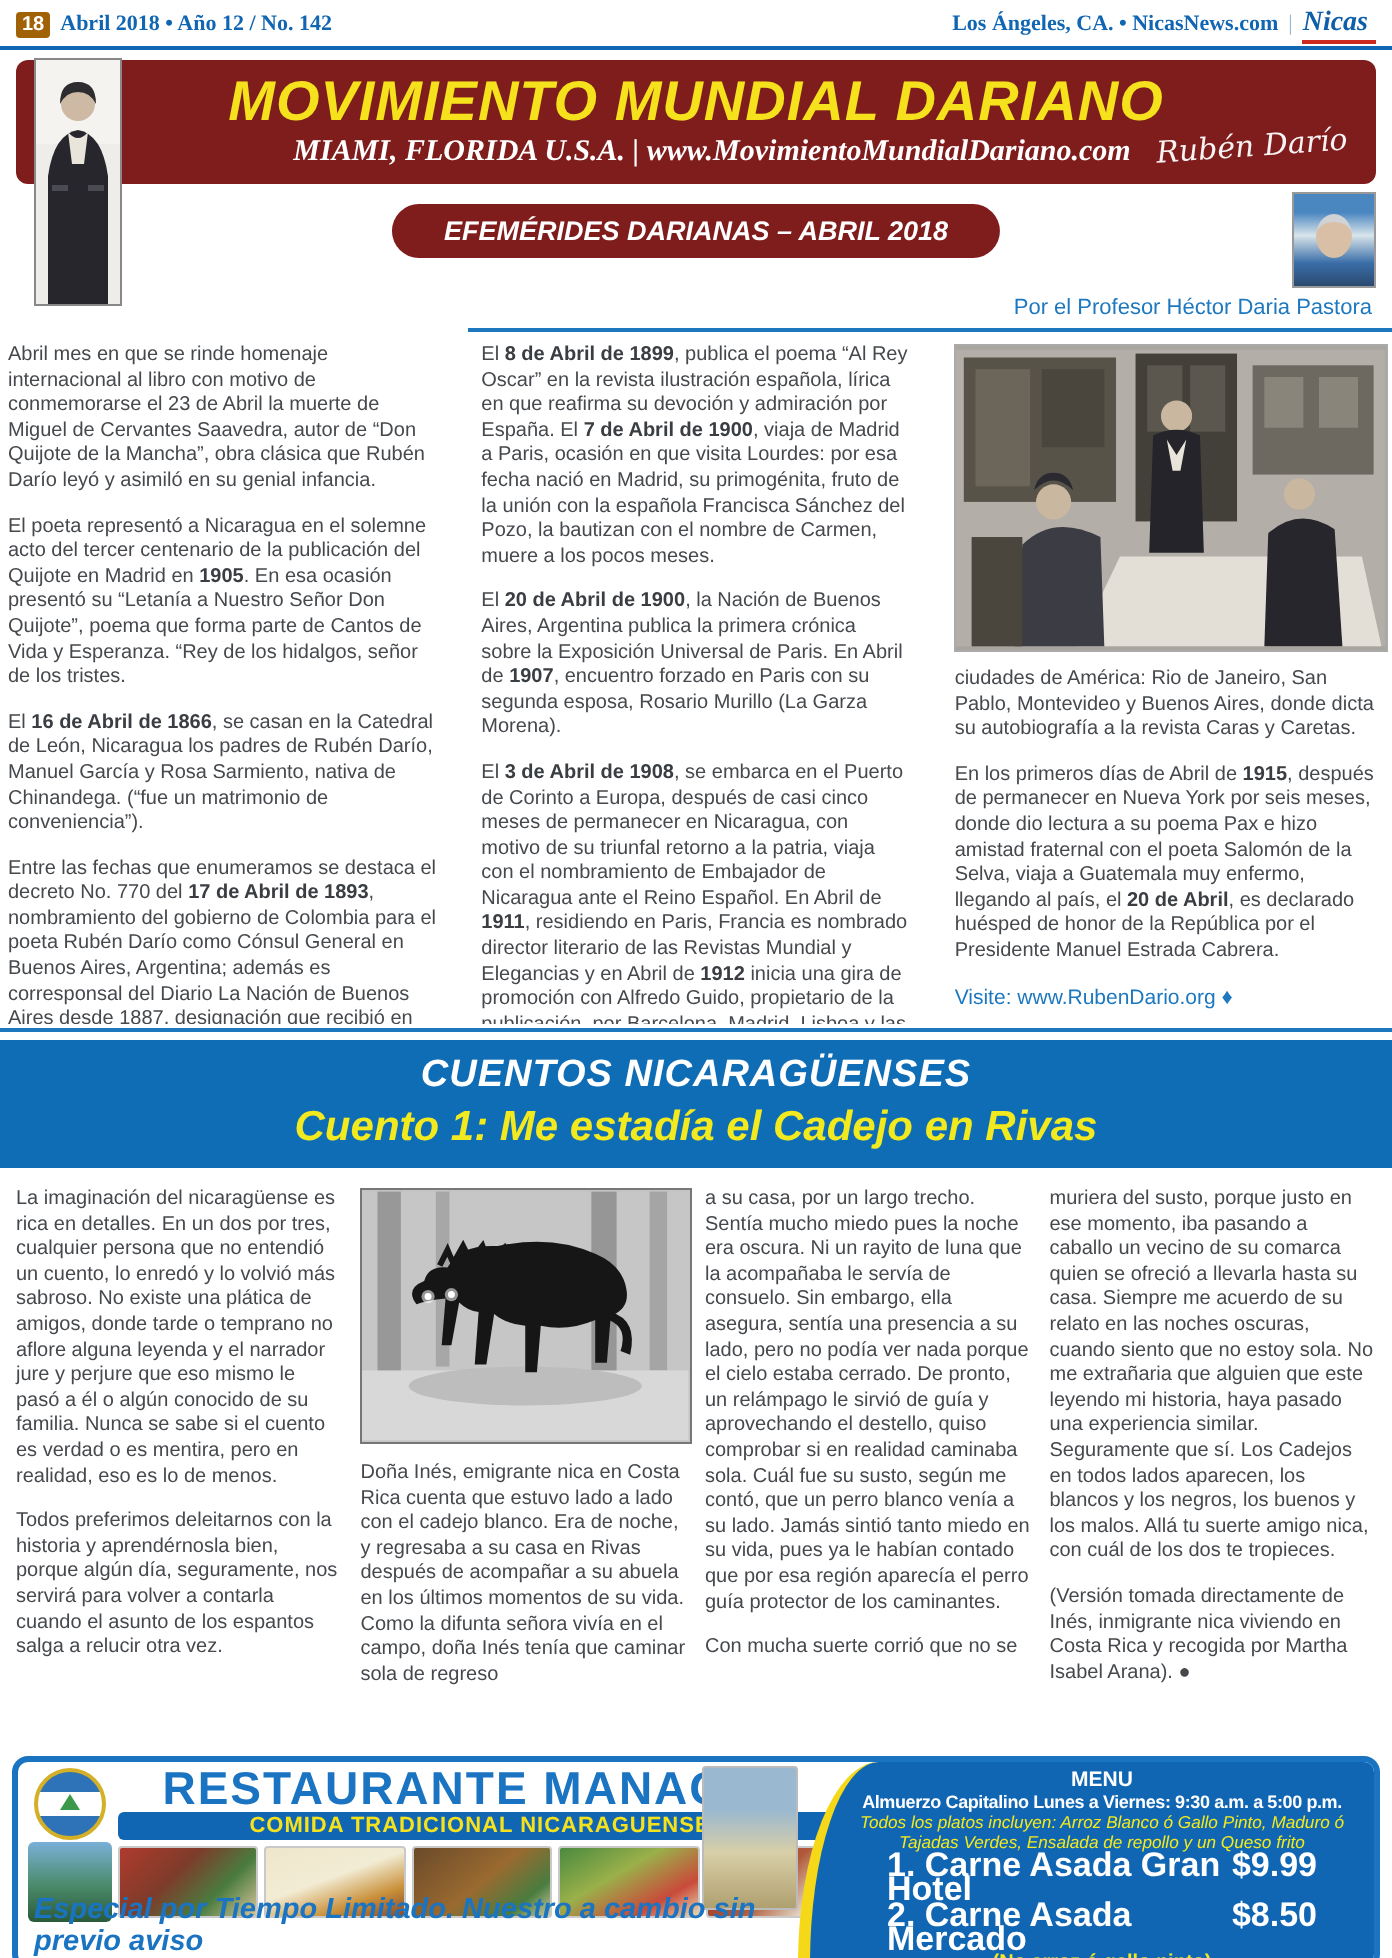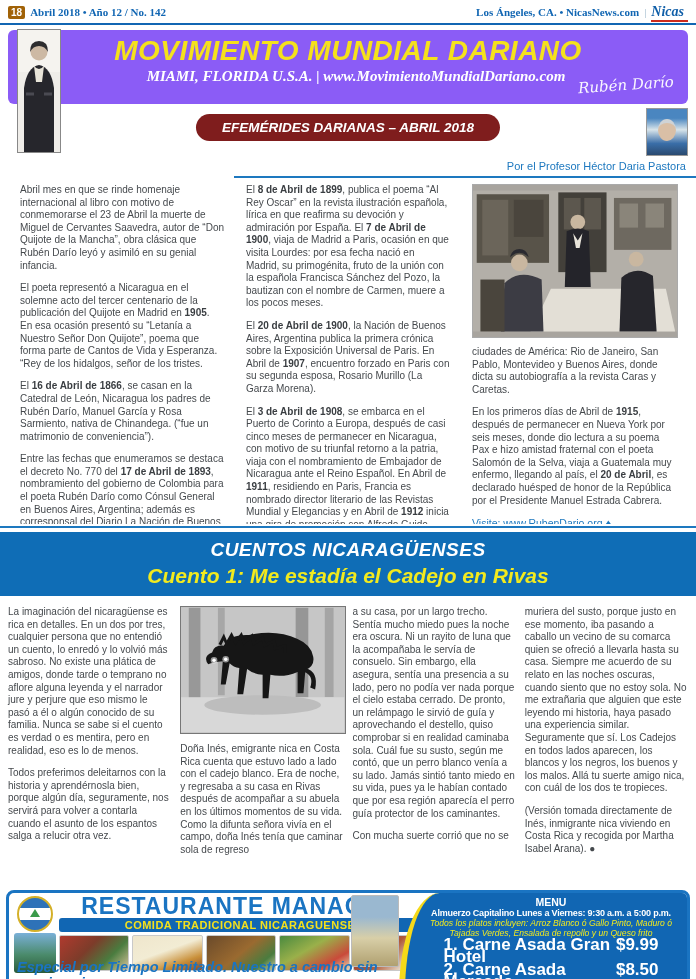--- a/index.html
+++ b/index.html
@@ -12,21 +12,21 @@
   .topbar .left,.topbar .right{display:flex;align-items:center;gap:5px;
           font-family:"Liberation Serif",serif;font-weight:bold;font-size:11px;color:#1166b3;}
   .datebox{display:inline-block;background:#a16207;color:#fff;border-radius:2px;
            font-family:"Liberation Sans",sans-serif;font-size:10px;font-weight:bold;
            padding:1px 3px;line-height:11px;}
   .sep{color:#9bb6c9;font-weight:normal;}
   .nicas{font-style:italic;font-size:14px;color:#0f5ea8;position:relative;padding-right:4px;}
   .nicas:after{content:"";position:absolute;left:0;bottom:-2px;width:100%;height:2px;background:#cc2a1e;}
 
   
-  .masthead{position:relative;margin:5px 8px 0;height:74px;background:#8b5cf6;border-radius:6px;}
+  .masthead{position:relative;margin:5px 8px 0;height:62px;background:#7f1d1d;border-radius:6px;}
   .mast-text{text-align:center;padding-top:6px;}
   .mast-title{color:#f5e11c;font-size:28px;font-weight:bold;font-style:italic;letter-spacing:.5px;line-height:30px;}
   .mast-sub{color:#fff;font-family:"Liberation Serif",serif;font-weight:bold;font-style:italic;font-size:15px;margin-top:2px;padding-left:16px;}
   .signature{position:absolute;right:14px;bottom:10px;color:#fff;
              font-family:"DejaVu Serif",serif;font-style:italic;font-size:15px;transform:rotate(-4deg);opacity:.95;}
   .portrait{position:absolute;left:9px;top:-1px;width:42px;height:122px;z-index:3;
             border:1px solid #888;background:#efede9;box-shadow:0 0 0 1px #fff inset;}
   .portrait svg{display:block;width:100%;height:100%;}
 
   
@@ -34,21 +34,21 @@
   .pill{position:absolute;left:50%;transform:translateX(-50%);top:2px;background:#7f1d1d;color:#fff;
         font-weight:bold;font-style:italic;font-size:13.5px;padding:6px 26px;border-radius:16px;white-space:nowrap;}
   .prof-photo{position:absolute;right:8px;top:-4px;width:40px;height:46px;border:1px solid #999;
         background:linear-gradient(180deg,#4a86c0 20%,#d8e4ea 45%,#3a6ea8 75%,#2a4a70);}
   .prof-photo i{position:absolute;left:50%;top:10px;width:18px;height:18px;margin-left:-9px;border-radius:50%;
         background:#d9bfa6;border-top:4px solid #cfd3d6;}
   .byline{text-align:right;color:#1d78bf;font-size:11px;padding:2px 10px 4px;}
   .ef-rule{border:0;border-top:2px solid #1d78bf;margin:0 0 6px 234px;}
 
   
-  .ef-cols{display:grid;grid-template-columns:1fr 1fr 1fr;gap:22px;padding:0 20px;height:340px;overflow:hidden;
+  .ef-cols{display:grid;grid-template-columns:1fr 1fr 1fr;gap:22px;padding:0 4px;height:340px;overflow:hidden;
            font-size:10px;line-height:12.6px;}
   .ef-cols p,.story-cols p{margin:0 0 10px;}
   strong{color:#3a3e42;}
   .office-photo{width:100%;height:152px;border:1px solid #aaa;margin-bottom:8px;background:#a8a49e;}
   .office-photo svg{display:block;width:100%;height:100%;}
   .visit{text-align:left;color:#1d78bf;font-size:10.5px;margin-top:2px;cursor:pointer;}
   .visit .mark{font-size:11px;}
 
   
   .section-rule{border:0;border-top:2px solid #1d78bf;margin:2px 0 4px;}

